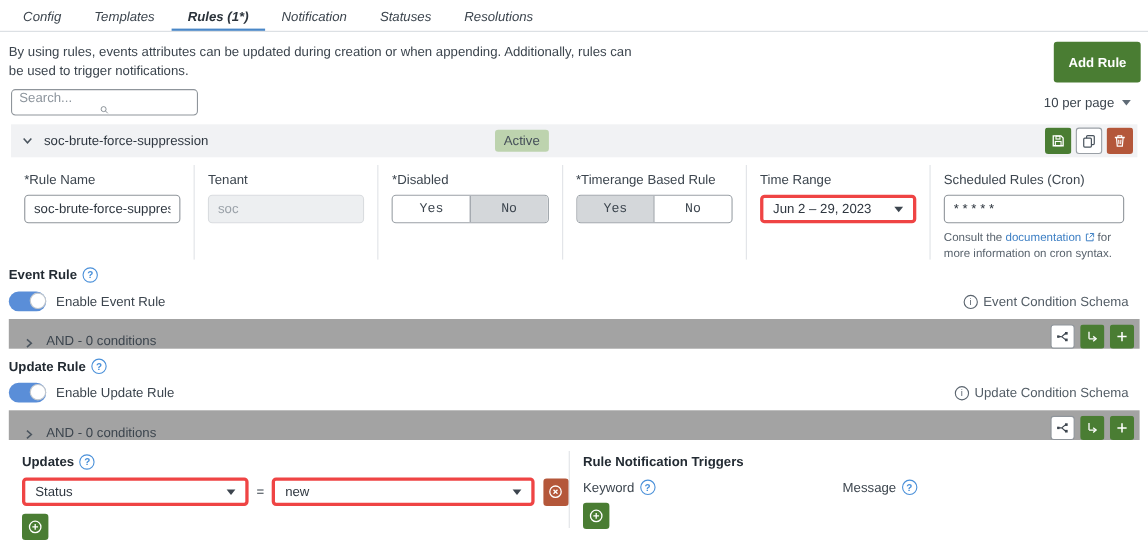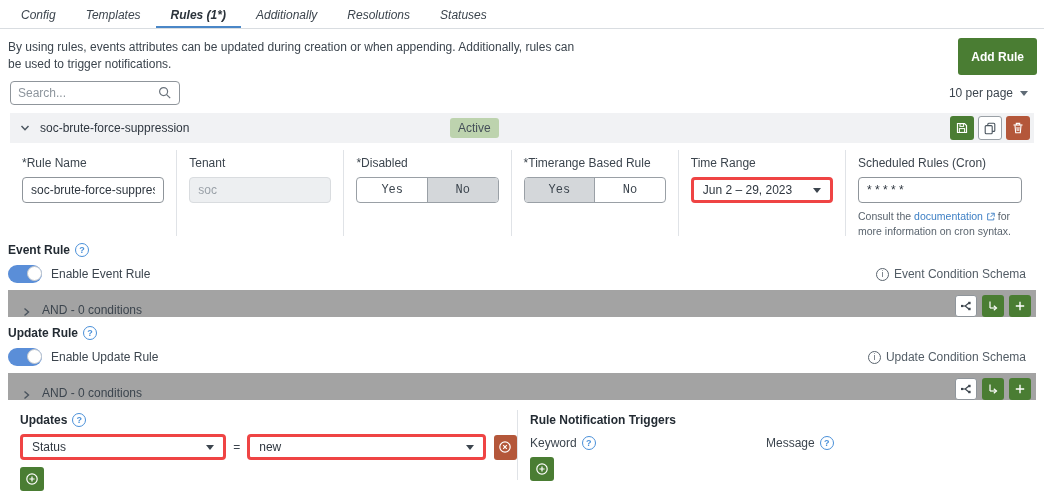--- a/index.html
+++ b/index.html
@@ -10,21 +10,21 @@
   
   .tabbar { position:absolute; top:0; left:0; right:0; height:29px; border-bottom:1px solid #d9dde1; display:flex; padding-left:6px; }
   .tab { padding:8px 15px 6px; cursor:pointer; color:#3c454e; white-space:nowrap;font-style:italic; }
   .tab.active { font-weight:bold; color:#2b333b; border-bottom:2px solid #4a87c7; }
 
   
   .desc { position:absolute; top:39px; left:8px; width:660px; line-height:17px; color:#3c454e; }
   .add-rule { position:absolute; top:38px; right:7px; height:37px; padding:0 13px; background:#4a7d33; color:#fff; font-weight:bold; font-size:12px; border:none; border-radius:3px; cursor:pointer; font-family:inherit; }
 
   
-  .search { position:absolute; top:81px; left:10px; width:170px; height:24px; border:1px solid #8f959b; border-radius:4px; display:flex; align-items:center; padding:0 7px; background:#fff; }
+  .search { position:absolute; top:81px; left:10px; width:170px; height:24px; border:1px solid #8f959b; border-radius:4px; display:flex; align-items:center; padding:0 7px; background:#fff;flex-direction:column; }
   .search input { flex:1; border:none; outline:none; font-size:12px; color:#3c454e; font-family:inherit; background:transparent; min-width:0; }
   .search input::placeholder { color:#8d959d; }
   .perpage { position:absolute; top:86px; right:16px; display:flex; align-items:center; gap:7px; color:#3c454e; cursor:pointer; }
   .caret { width:0; height:0; border-left:4px solid transparent; border-right:4px solid transparent; border-top:5px solid #5f6b76; }
   .caret.dark { border-top-color:#3c454e; }
 
   
   .rule-header { position:absolute; top:113px; left:10px; right:10px; height:30px; background:#f1f2f4; display:flex; align-items:center; padding:0 10px; cursor:pointer; }
   .rule-name { margin-left:10px; color:#2f3740; }
   .badge { position:absolute; left:440px; top:5px; height:20px; line-height:20px; padding:0 8px; background:#bdd3ae; color:#454f59; border-radius:3px; }
@@ -83,23 +83,23 @@
 </style>
 </head>
 <body>
 
 <div class="page">
 
   <div class="tabbar">
     <div class="tab">Config</div>
     <div class="tab">Templates</div>
     <div class="tab active">Rules (1*)</div>
-    <div class="tab">Additionally</div>
+    <div class="tab">Notification</div>
+    <div class="tab">Statuses</div>
     <div class="tab">Resolutions</div>
-    <div class="tab">Statuses</div>
   </div>
 
   <div class="desc">
     <div>By using rules, events attributes can be updated during creation or when appending. Additionally, rules can</div>
     <div>be used to trigger notifications.</div>
   </div>
 
   <button class="add-rule">Add Rule</button>
 
   <div class="search">

